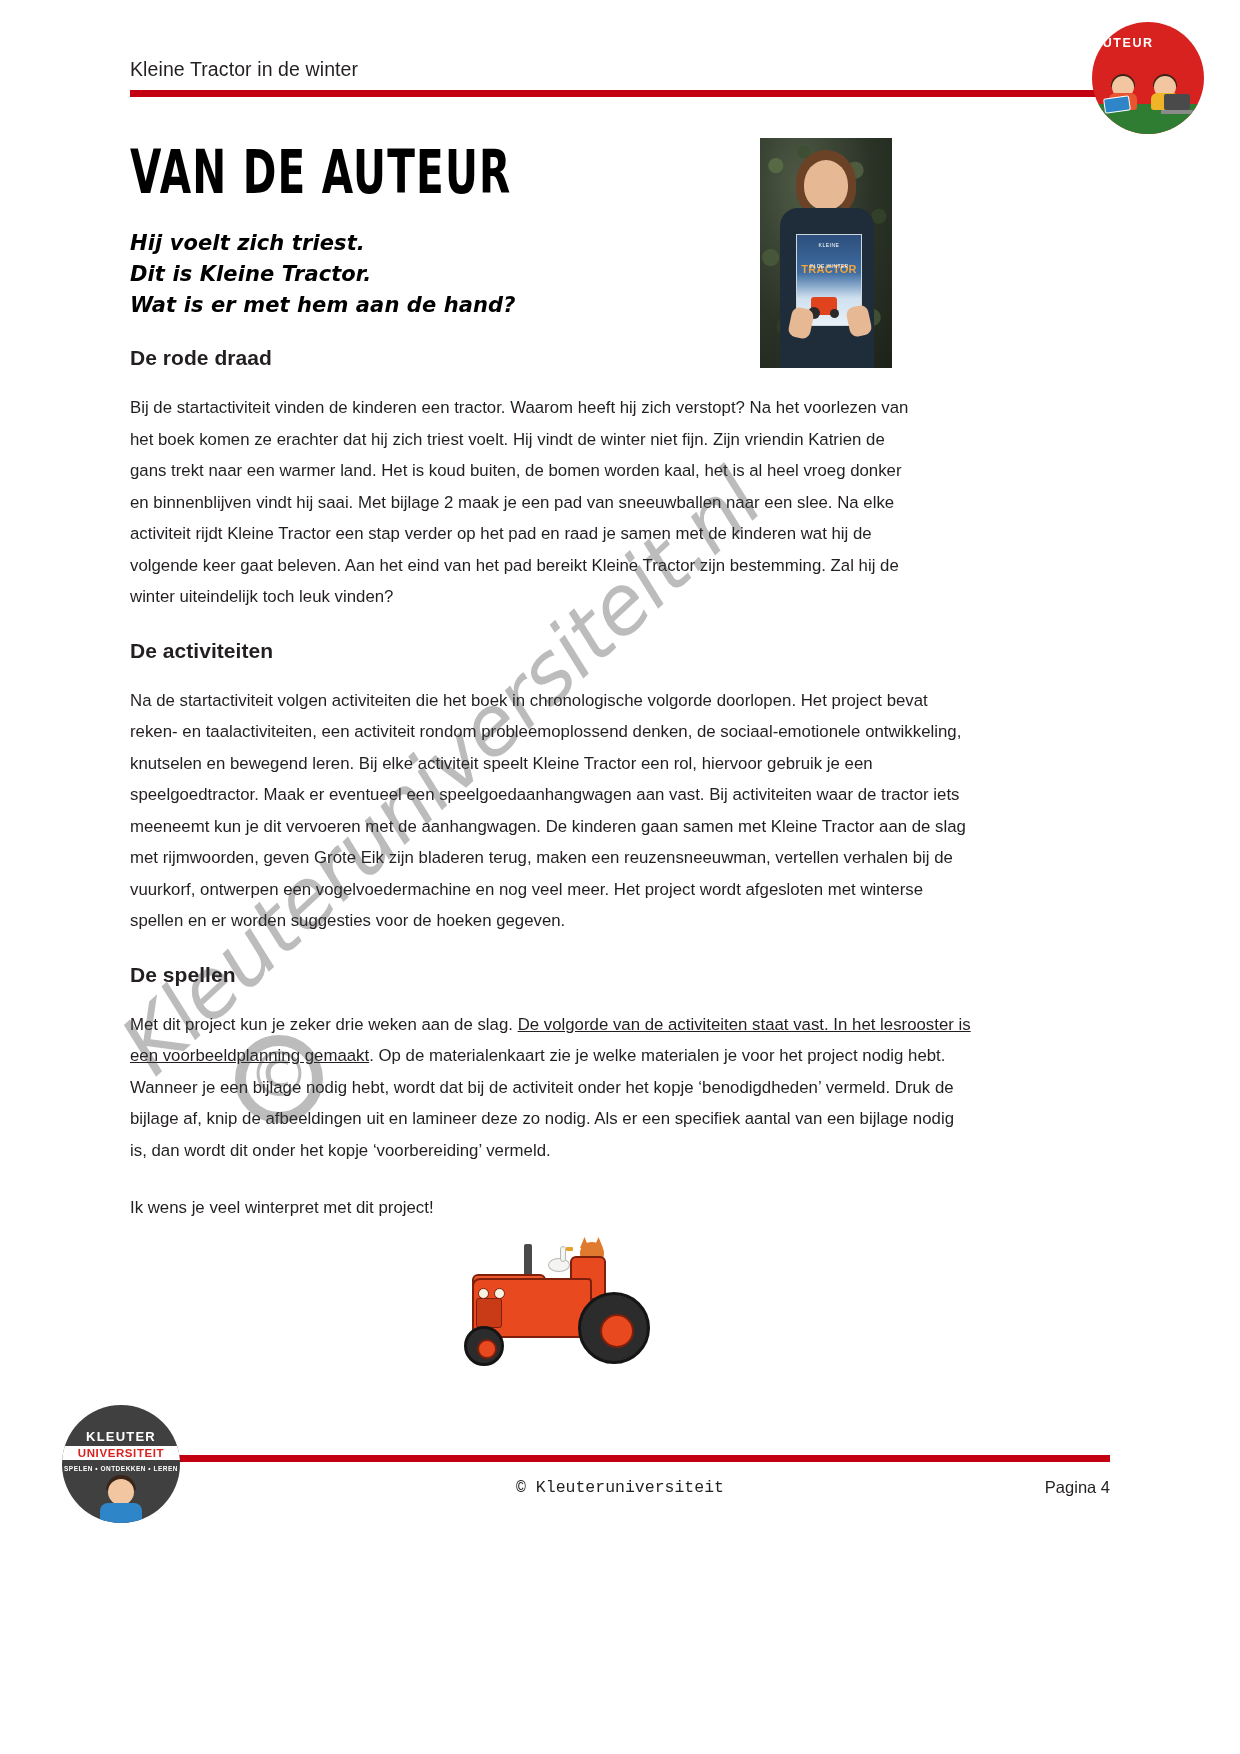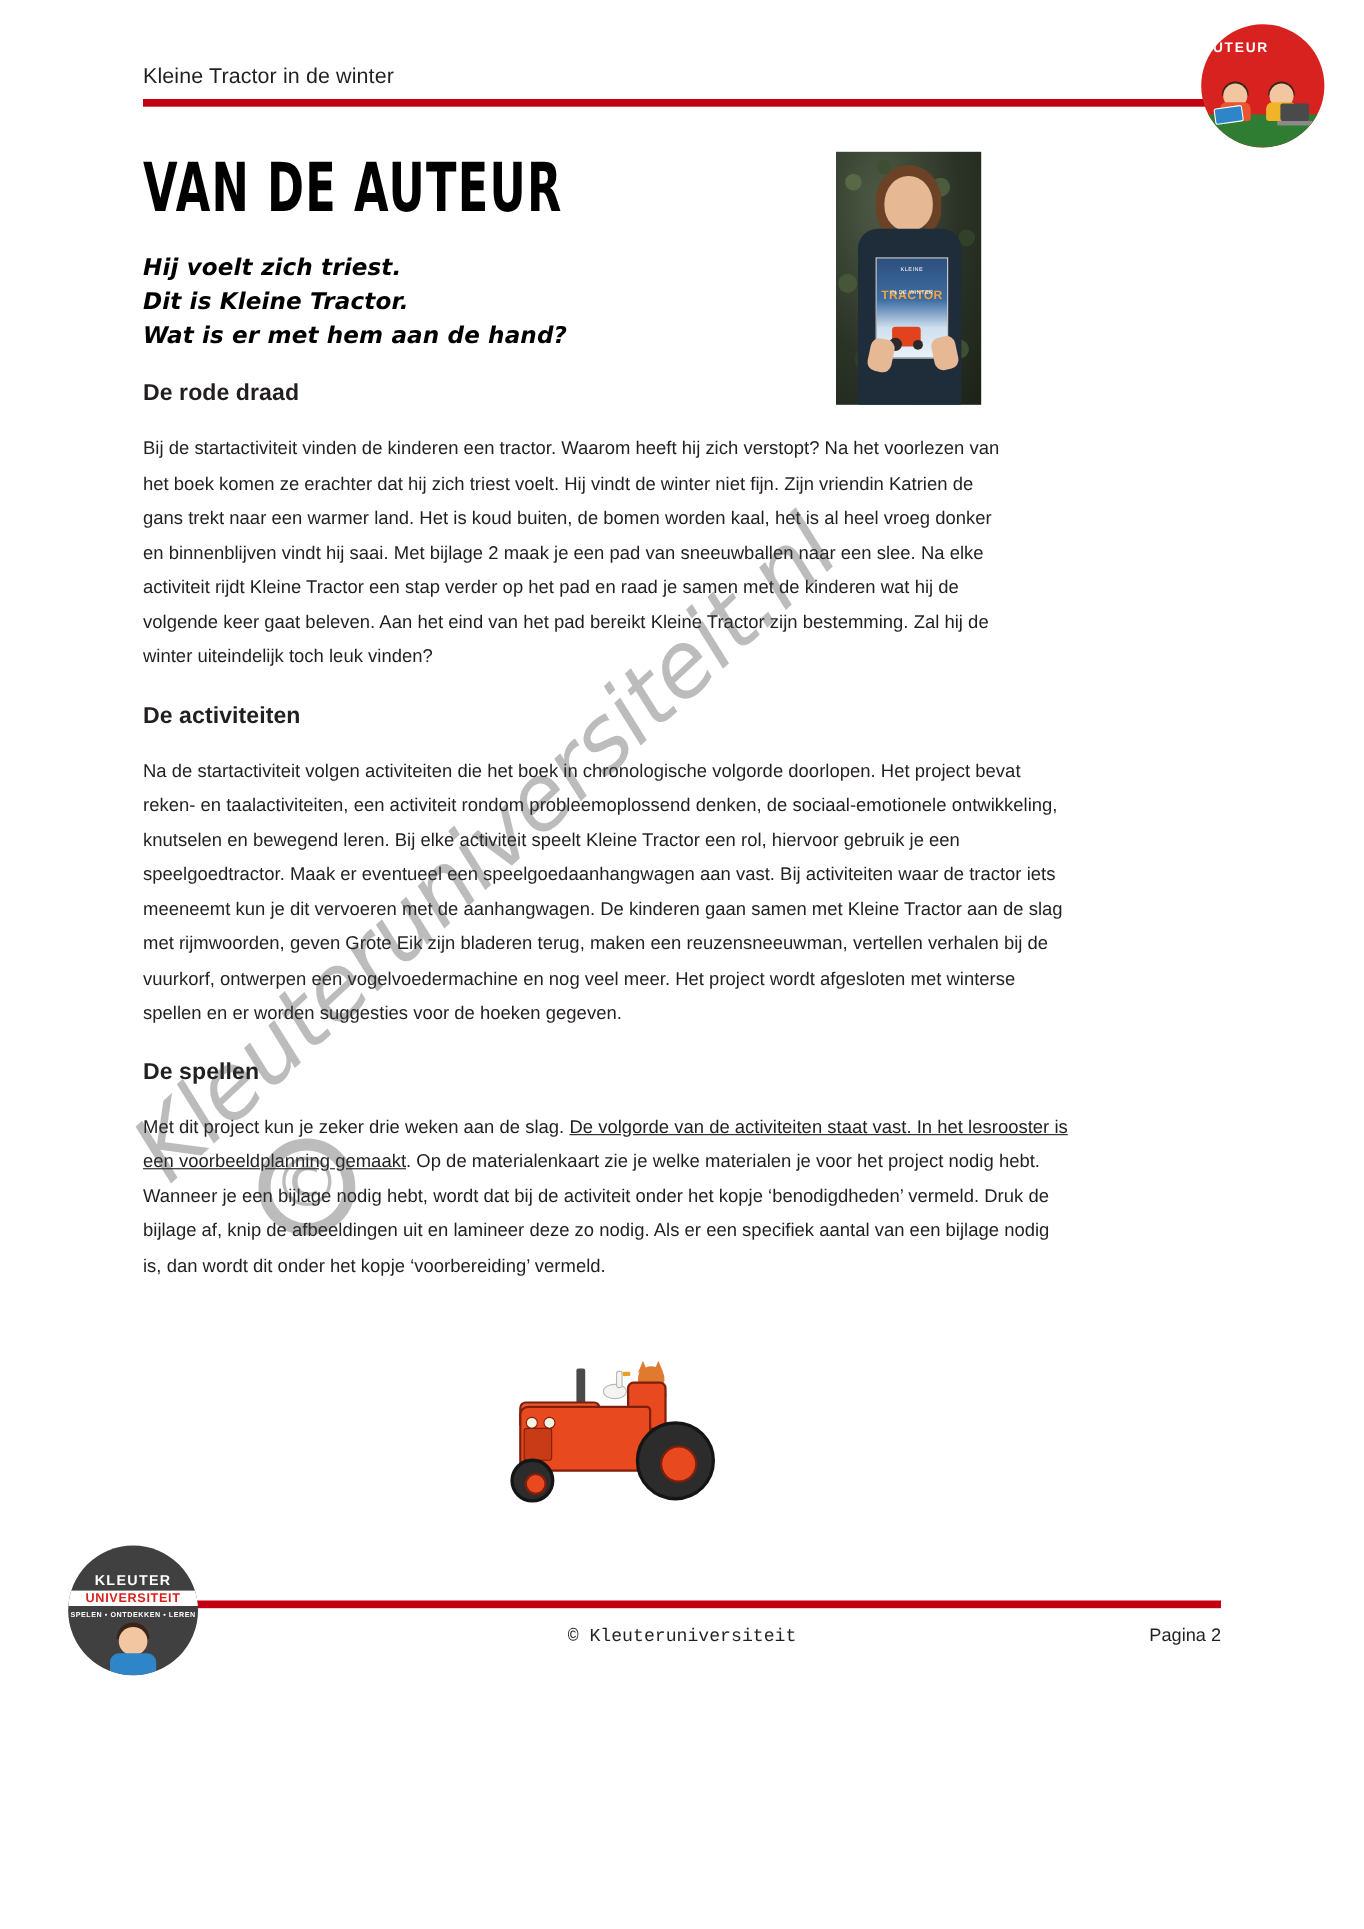--- a/index.html
+++ b/index.html
@@ -566,20 +566,21 @@
 
     <h3 class="section-head">De rode draad</h3>
     <p class="body-par par-narrow">Bij de startactiviteit vinden de kinderen een tractor. Waarom heeft hij zich verstopt? Na het voorlezen van het boek komen ze erachter dat hij zich triest voelt. Hij vindt de winter niet fijn. Zijn vriendin Katrien de gans trekt naar een warmer land. Het is koud buiten, de bomen worden kaal, het is al heel vroeg donker en binnenblijven vindt hij saai. Met bijlage 2 maak je een pad van sneeuwballen naar een slee. Na elke activiteit rijdt Kleine Tractor een stap verder op het pad en raad je samen met de kinderen wat hij de volgende keer gaat beleven. Aan het eind van het pad bereikt Kleine Tractor zijn bestemming. Zal hij de winter uiteindelijk toch leuk vinden?</p>
 
     <h3 class="section-head">De activiteiten</h3>
     <p class="body-par">Na de startactiviteit volgen activiteiten die het boek in chronologische volgorde doorlopen. Het project bevat reken- en taalactiviteiten, een activiteit rondom probleemoplossend denken, de sociaal-emotionele ontwikkeling, knutselen en bewegend leren. Bij elke activiteit speelt Kleine Tractor een rol, hiervoor gebruik je een speelgoedtractor. Maak er eventueel een speelgoedaanhangwagen aan vast. Bij activiteiten waar de tractor iets meeneemt kun je dit vervoeren met de aanhangwagen. De kinderen gaan samen met Kleine Tractor aan de slag met rijmwoorden, geven Grote Eik zijn bladeren terug, maken een reuzensneeuwman, vertellen verhalen bij de vuurkorf, ontwerpen een vogelvoedermachine en nog veel meer. Het project wordt afgesloten met winterse spellen en er worden suggesties voor de hoeken gegeven.</p>
 
     <h3 class="section-head">De spellen</h3>
     <p class="body-par"><span>Met dit project kun je zeker drie weken aan de slag. </span><span class="u">De volgorde van de activiteiten staat vast. In het lesrooster is een voorbeeldplanning gemaakt</span><span>. Op de materialenkaart zie je welke materialen je voor het project nodig hebt. Wanneer je een bijlage nodig hebt, wordt dat bij de activiteit onder het kopje ‘benodigdheden’ vermeld. Druk de bijlage af, knip de afbeeldingen uit en lamineer deze zo nodig. Als er een specifiek aantal van een bijlage nodig is, dan wordt dit onder het kopje ‘voorbereiding’ vermeld.</span></p>
 
+    <p class="body-par">Ik wens je veel winterpret met dit project!</p>
   </div>
 
   <div class="tractor">
     <div class="tr-exhaust"></div>
     <div class="tr-goose">
       <div class="tr-goose-body"></div>
       <div class="tr-goose-neck"></div>
       <div class="tr-goose-beak"></div>
     </div>
     <div class="tr-fox">
@@ -609,16 +610,16 @@
   <div class="footer-logo">
     <div class="fl-band fl-kleuter">KLEUTER</div>
     <div class="fl-band fl-univ">UNIVERSITEIT</div>
     <div class="fl-band fl-sub">SPELEN • ONTDEKKEN • LEREN</div>
     <div class="fl-kid-hair"></div>
     <div class="fl-kid-head"></div>
     <div class="fl-kid-body"></div>
   </div>
   <div class="footer-text">
     <span class="footer-copy">© Kleuteruniversiteit</span>
-    <span class="footer-page">Pagina 2</span>
+    <span class="footer-page">Pagina 4</span>
   </div>
 
 </div>
 
 </body></html>

